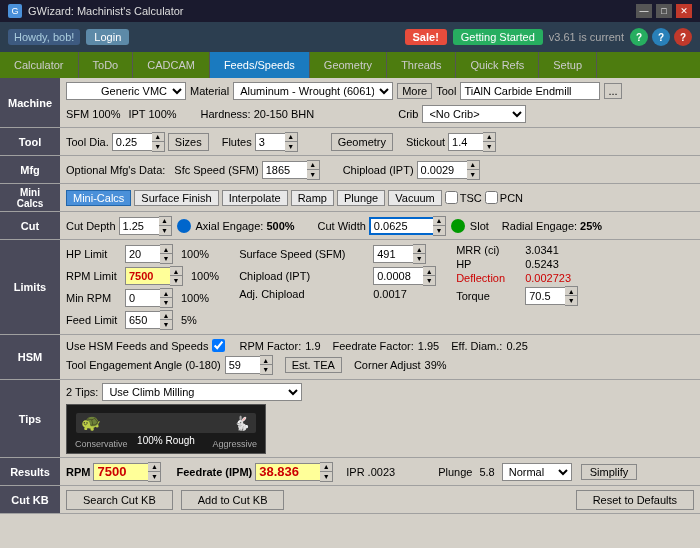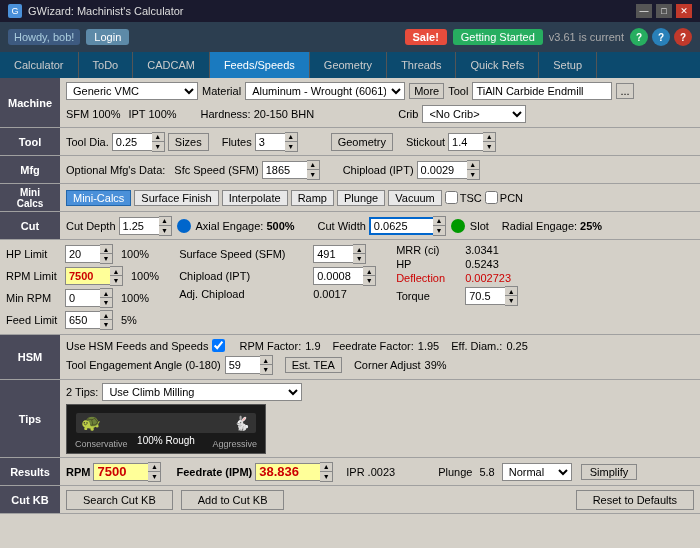--- a/index.html
+++ b/index.html
@@ -22,21 +22,21 @@
     .topbar-right { display: flex; align-items: center; gap: 6px; }
     .sale-btn { background: #e74c3c; color: white; border: none; padding: 2px 8px; border-radius: 3px; cursor: pointer; font-size: 11px; font-weight: bold; }
     .getting-started-btn { background: #27ae60; color: white; border: none; padding: 2px 8px; border-radius: 3px; cursor: pointer; font-size: 11px; }
     .version-text { color: #aaa; font-size: 11px; }
     .help-btns { display: flex; gap: 4px; }
     .help-btn { background: #27ae60; color: white; border: none; width: 18px; height: 18px; border-radius: 50%; cursor: pointer; font-size: 10px; font-weight: bold; display: flex; align-items: center; justify-content: center; }
     .help-btn.blue { background: #2980b9; }
     .help-btn.red { background: #c0392b; }
     
     
-    .navtabs { background: #0c4a6e; display: flex; height: 26px; }
+    .navtabs { background: #4d7c0f; display: flex; height: 26px; }
     .navtab { padding: 0 14px; display: flex; align-items: center; cursor: pointer; color: #ccc; border-right: 1px solid #555; font-size: 11px; }
     .navtab.active { background: #1a7abf; color: white; }
     
     
     .main { background: #d4d0c8; height: calc(548px - 22px - 30px - 26px); overflow: hidden; }
     
     
     .section { display: flex; align-items: stretch; border-bottom: 1px solid #a0a0a0; min-height: 28px; }
     .section-label { background: #4a4a5a; color: white; width: 60px; min-width: 60px; display: flex; align-items: center; justify-content: center; font-size: 11px; font-weight: bold; padding: 2px; text-align: center; }
     .section-content { flex: 1; padding: 3px 6px; display: flex; align-items: center; flex-wrap: wrap; gap: 3px; background: #d4d0c8; }
@@ -170,21 +170,21 @@
       <span>Setup</span>
     </div>
 </div>
 
 <div class="main">
 
   <div class="section">
     <div class="section-label">Machine</div>
     <div class="section-content section-content-multi">
       <div class="machine-row1">
-        <select style="width:132px;"><option>Generic VMC</option></select>
+        <select style="width:120px;text-align:right;"><option>Generic VMC</option></select>
         <label>Material</label>
         <select style="width:160px;"><option>Aluminum - Wrought (6061)</option></select>
         <button class="more-btn">More</button>
         <label>Tool</label>
         <input type="text" style="width: 140px;" value="TiAlN Carbide Endmill">
         <button class="dots-btn">...</button>
       </div>
       <div class="machine-row2">
         <span>SFM 100%</span>
         <span style="margin-left:4px;">IPT 100%</span>
@@ -294,20 +294,21 @@
           </div>
       </div>
       <span class="color-icon green" style="margin:0 2px;"></span>
       <label>Slot</label>
       <label style="margin-left:10px;">Radial Engage:</label>
       <span style="font-weight:bold;">25%</span>
     </div>
   </div>
 
   <div class="section section-limits">
+    <div class="section-label">Limits</div>
     <div class="section-content" style="align-items:flex-start; padding:4px 6px;">
       <div class="limits-grid">
 
         <div class="limits-col">
           <div class="limits-row">
             <label style="width:55px;">HP Limit</label>
             <div class="input-spin">
               <input type="text" style="width: 35px;" value="20">
               <div class="spin-group">
                   <button class="spin-btn">▲</button>

